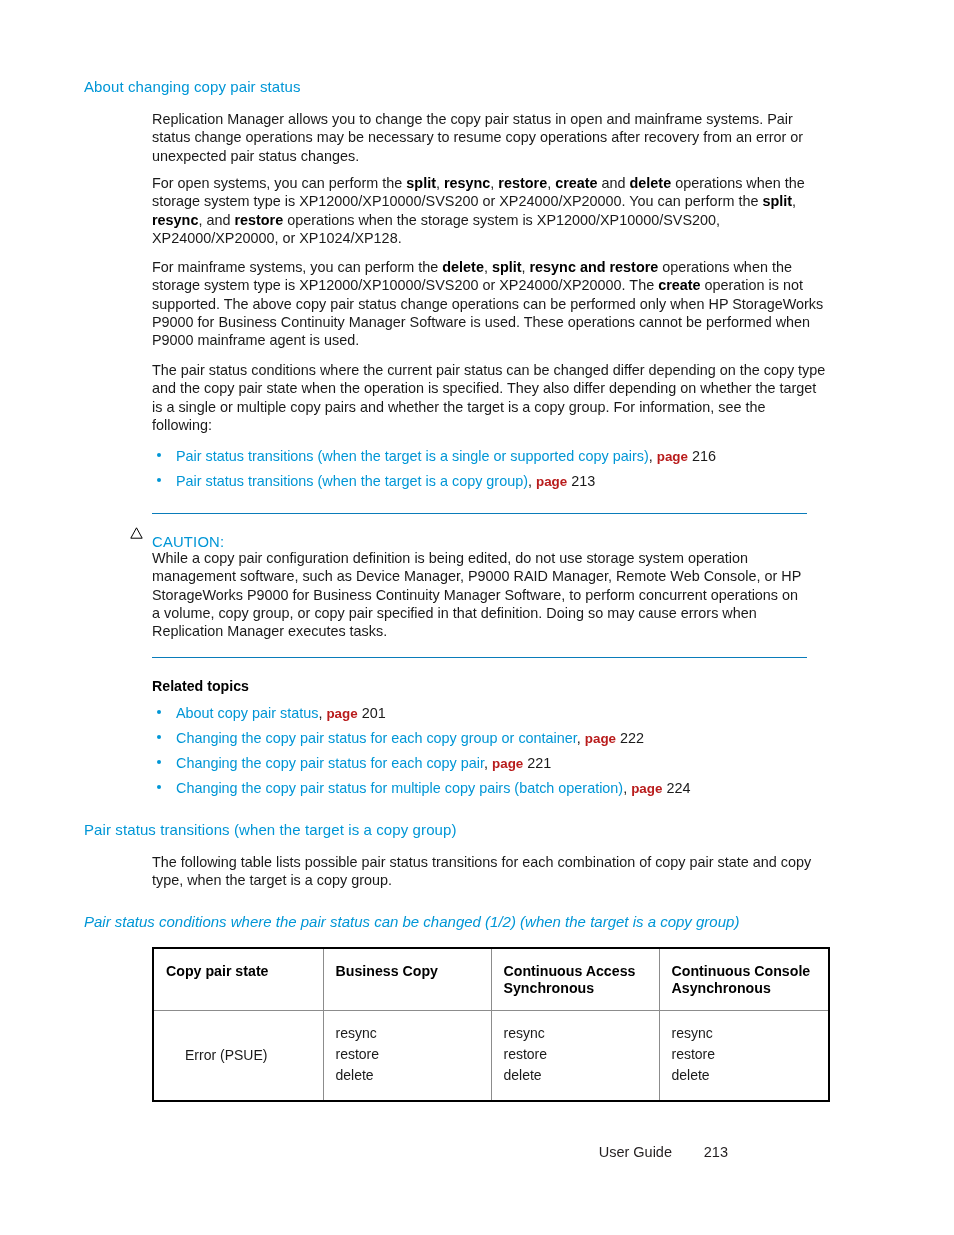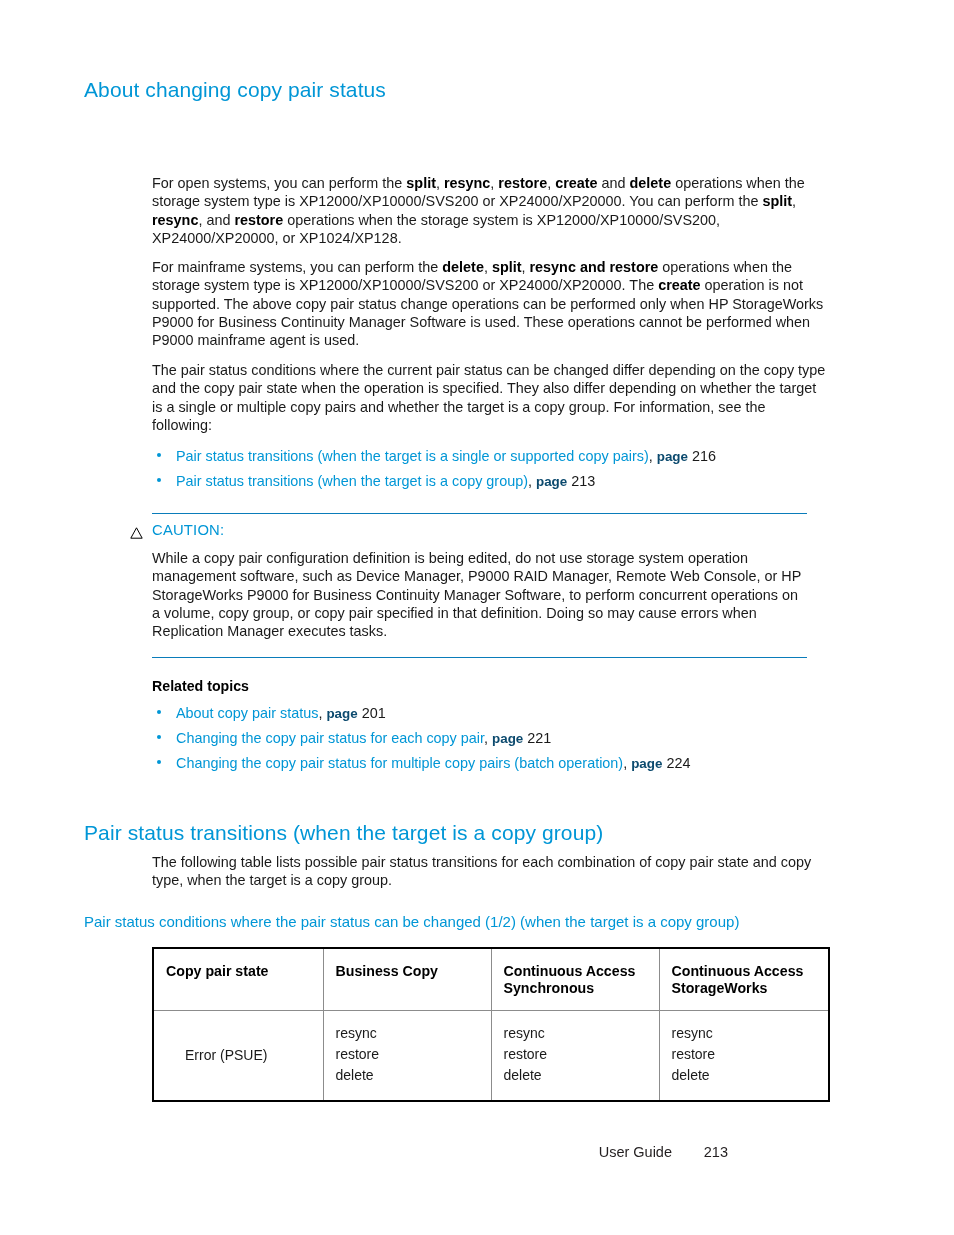--- a/index.html
+++ b/index.html
@@ -20,21 +20,21 @@
   .page {
     position: relative;
     width: 954px;
     height: 1235px;
   }
 
   
   .h1 {
     position: absolute;
     left: 84px;
-    font-size: 21px;
+    font-size: 15px;
     font-weight: 400;
     color: #0096d6;
     letter-spacing: 0.1px;
     white-space: nowrap;
   }
 
   
   .body-block {
     position: absolute;
     left: 152px;
@@ -66,21 +66,21 @@
     top: 9px;
     width: 4px;
     height: 4px;
     border-radius: 50%;
     background: #0096d6;
   }
   .bullet-row .lnk {
     color: #0096d6;
   }
   .bullet-row .pg {
-    color: #0c4a6e;
+    color: #b91c1c;
     font-weight: 700;
     font-size: 13.4px;
   }
   .bullet-row .pgnum {
     color: #1a1a1a;
     font-weight: 400;
     font-size: 14.4px;
   }
 
   
@@ -102,21 +102,21 @@
   .caution-icon {
     position: absolute;
     left: -22px;
     top: 3px;
     width: 13px;
     height: 12px;
   }
   .caution-label {
     position: absolute;
     left: 0px;
-    top: 0px;
+    top: 12px;
     font-size: 14.8px;
     color: #0096d6;
     letter-spacing: 0.2px;
   }
   .caution-body {
     margin-top: 3px;
     font-size: 14.4px;
     line-height: 18.3px;
     color: #1a1a1a;
   }
@@ -133,20 +133,21 @@
     color: #000;
   }
 
   
   .tbl-caption {
     position: absolute;
     left: 84px;
     font-size: 15px;
     color: #0096d6;
     white-space: nowrap;
+    font-style: italic;
   }
 
   
   .tbl {
     position: absolute;
     left: 152px;
     top: 947px;
     width: 676px;
     border-collapse: collapse;
     border: 2.2px solid #000;
@@ -205,20 +206,21 @@
     color: #231f20;
   }
 </style>
 </head>
 <body>
 
 <div class="page">
 
   <div class="h1" style="top:78px;">About changing copy pair status</div>
 
+  <div class="body-block" style="top:110px;">Replication Manager allows you to change the copy pair status in open and mainframe systems. Pair status change operations may be necessary to resume copy operations after recovery from an error or unexpected pair status changes.</div>
 
   <div class="body-block" style="top:174px;"><span>For open systems, you can perform the </span><b>split</b><span>, </span><b>resync</b><span>, </span><b>restore</b><span>, </span><b>create</b><span> and </span><b>delete</b><span> operations when the storage system type is XP12000/XP10000/SVS200 or XP24000/XP20000. You can perform the </span><b>split</b><span>, </span><b>resync</b><span>, and </span><b>restore</b><span> operations when the storage system is XP12000/XP10000/SVS200, XP24000/XP20000, or XP1024/XP128.</span></div>
 
   <div class="body-block" style="top:258px;"><span>For mainframe systems, you can perform the </span><b>delete</b><span>, </span><b>split</b><span>, </span><b>resync and restore</b><span> operations when the storage system type is XP12000/XP10000/SVS200 or XP24000/XP20000. The </span><b>create</b><span> operation is not supported. The above copy pair status change operations can be performed only when HP StorageWorks P9000 for Business Continuity Manager Software is used. These operations cannot be performed when P9000 mainframe agent is used.</span></div>
 
   <div class="body-block" style="top:361px;">The pair status conditions where the current pair status can be changed differ depending on the copy type and the copy pair state when the operation is specified. They also differ depending on whether the target is a single or multiple copy pairs and whether the target is a copy group. For information, see the following:</div>
 
   <div class="bullets" style="top:444px;">
     <div class="bullet-row">
       <span class="dot"></span><span class="lnk">Pair status transitions (when the target is a single or supported copy pairs)</span><span class="pgnum">, </span><span class="pg">page</span><span class="pgnum"> </span><span class="pgnum">216</span>
@@ -240,20 +242,23 @@
     </div>
     <div class="caution-body">While a copy pair configuration definition is being edited, do not use storage system operation management software, such as Device Manager, P9000 RAID Manager, Remote Web Console, or HP StorageWorks P9000 for Business Continuity Manager Software, to perform concurrent operations on a volume, copy group, or copy pair specified in that definition. Doing so may cause errors when Replication Manager executes tasks.</div>
     <div class="rule rule-bottom"></div>
   </div>
 
   <div class="related-title" style="top:678px;">Related topics</div>
 
   <div class="bullets" style="top:701px;">
     <div class="bullet-row">
       <span class="dot"></span><span class="lnk">About copy pair status</span><span class="pgnum">, </span><span class="pg">page</span><span class="pgnum"> </span><span class="pgnum">201</span>
+    </div>
+    <div class="bullet-row">
+      <span class="dot"></span><span class="lnk">Changing the copy pair status for each copy group or container</span><span class="pgnum">, </span><span class="pg">page</span><span class="pgnum"> </span><span class="pgnum">222</span>
     </div>
     <div class="bullet-row">
       <span class="dot"></span><span class="lnk">Changing the copy pair status for each copy pair</span><span class="pgnum">, </span><span class="pg">page</span><span class="pgnum"> </span><span class="pgnum">221</span>
     </div>
     <div class="bullet-row">
       <span class="dot"></span><span class="lnk">Changing the copy pair status for multiple copy pairs (batch operation)</span><span class="pgnum">, </span><span class="pg">page</span><span class="pgnum"> </span><span class="pgnum">224</span>
     </div>
   </div>
 
   <div class="h1" style="top:821px;">Pair status transitions (when the target is a copy group)</div>
@@ -267,21 +272,21 @@
       <col style="width:170px;">
       <col style="width:168px;">
       <col style="width:168px;">
       <col style="width:170px;">
     </colgroup>
     <thead>
       <tr class="head">
         <th class="c0">Copy pair state</th>
         <th class="c1">Business Copy</th>
         <th class="c2">Continuous Access Synchronous</th>
-        <th class="c3">Continuous Access StorageWorks</th>
+        <th class="c3">Continuous Console Asynchronous</th>
       </tr>
     </thead>
     <tbody>
       <tr>
         <td class="c0">Error (PSUE)</td>
         <td class="c1">
           <div class="op">resync</div>
           <div class="op">restore</div>
           <div class="op">delete</div>
         </td>

